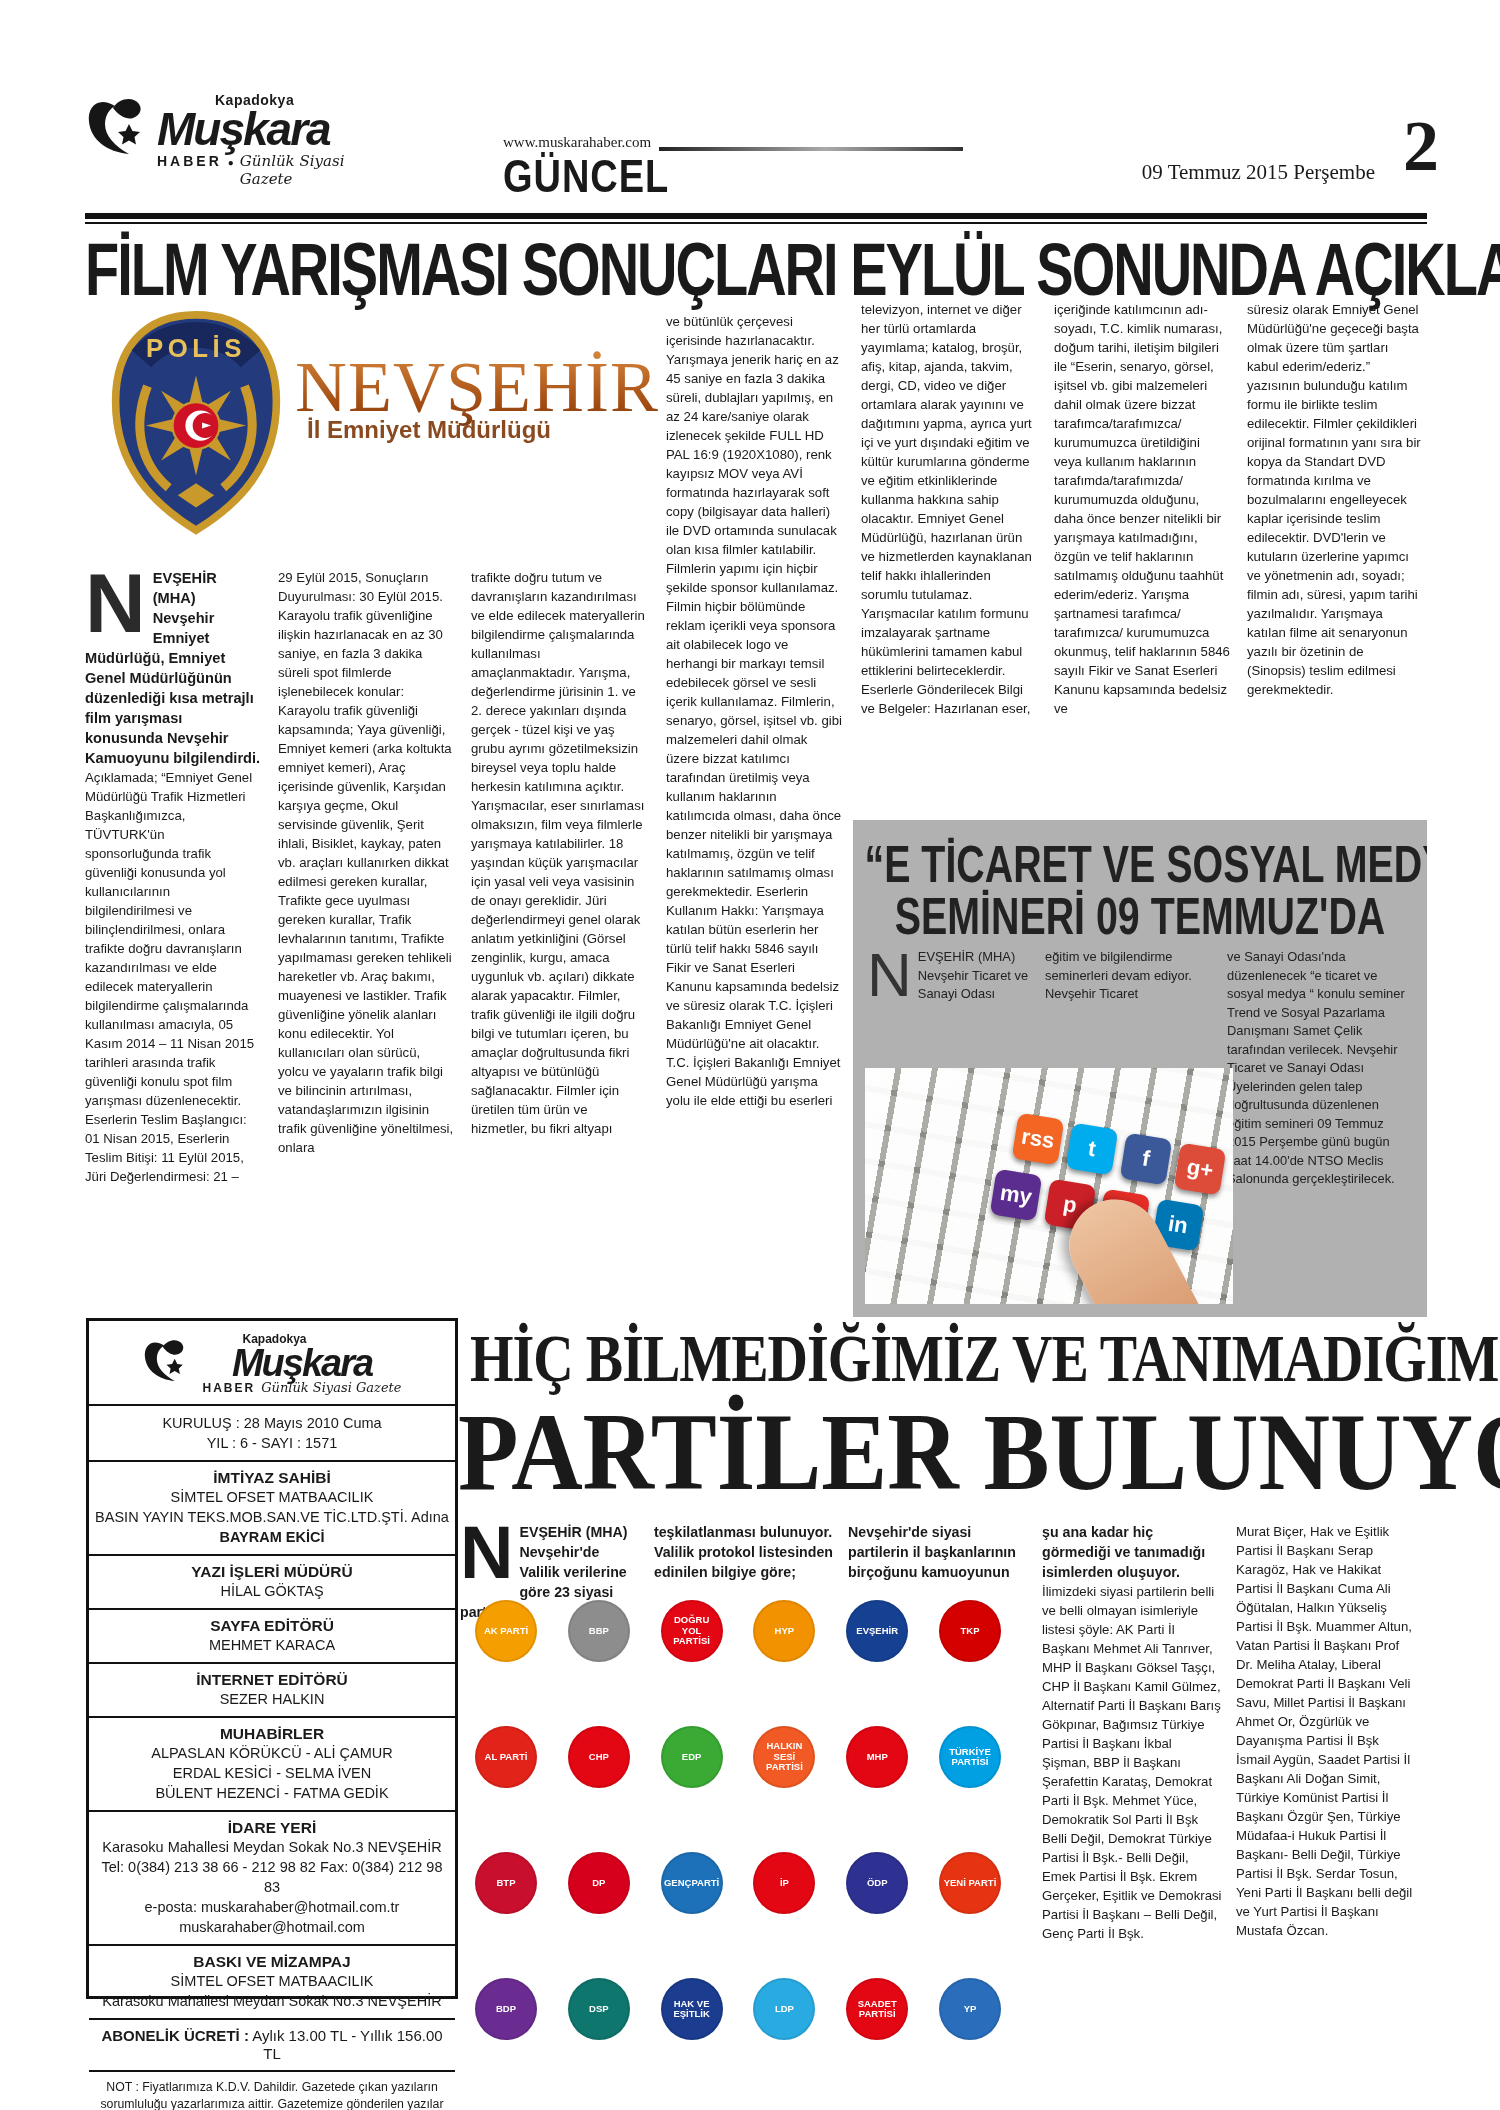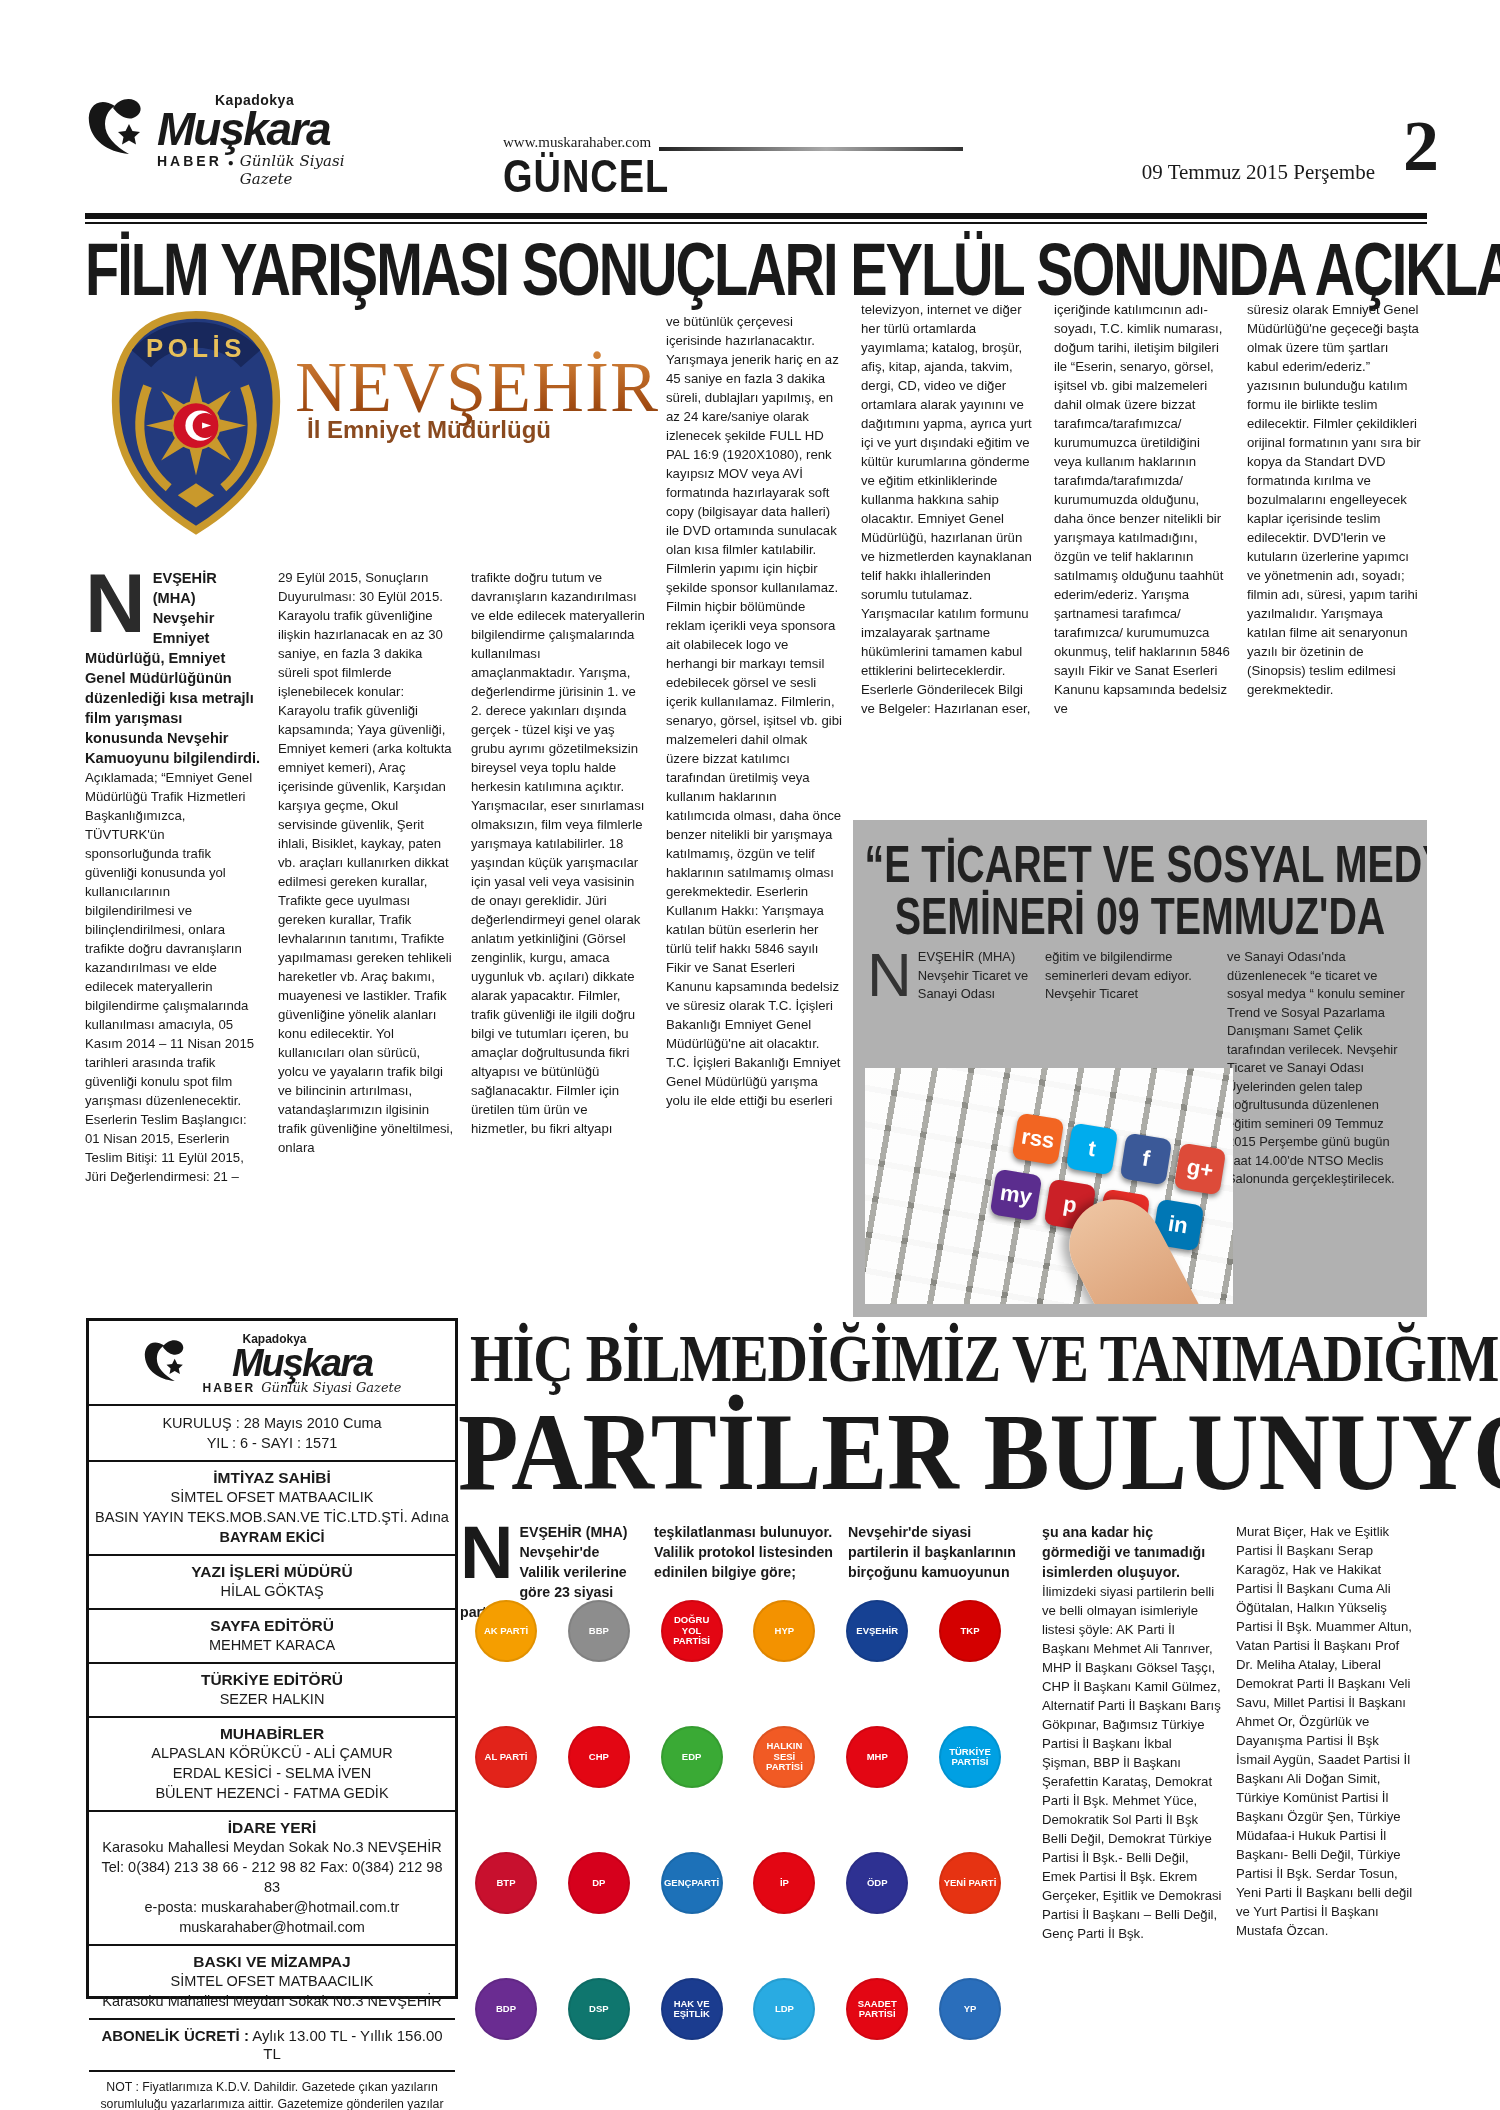--- a/index.html
+++ b/index.html
@@ -238,21 +238,21 @@
     </div>
     <div class="k-sec">
       <div class="k-title">YAZI İŞLERİ MÜDÜRÜ</div>
       <div class="k-line">HİLAL GÖKTAŞ</div>
     </div>
     <div class="k-sec">
       <div class="k-title">SAYFA EDİTÖRÜ</div>
       <div class="k-line">MEHMET KARACA</div>
     </div>
     <div class="k-sec">
-      <div class="k-title">TÜRKİYE EDİTÖRÜ</div>
+      <div class="k-title">İNTERNET EDİTÖRÜ</div>
       <div class="k-line">SEZER HALKIN</div>
     </div>
     <div class="k-sec">
       <div class="k-title">MUHABİRLER</div>
       <div class="k-line">ALPASLAN KÖRÜKCÜ - ALİ ÇAMUR</div>
       <div class="k-line">ERDAL KESİCİ - SELMA İVEN</div>
       <div class="k-line">BÜLENT HEZENCİ - FATMA GEDİK</div>
     </div>
     <div class="k-sec">
       <div class="k-title">İDARE YERİ</div>

